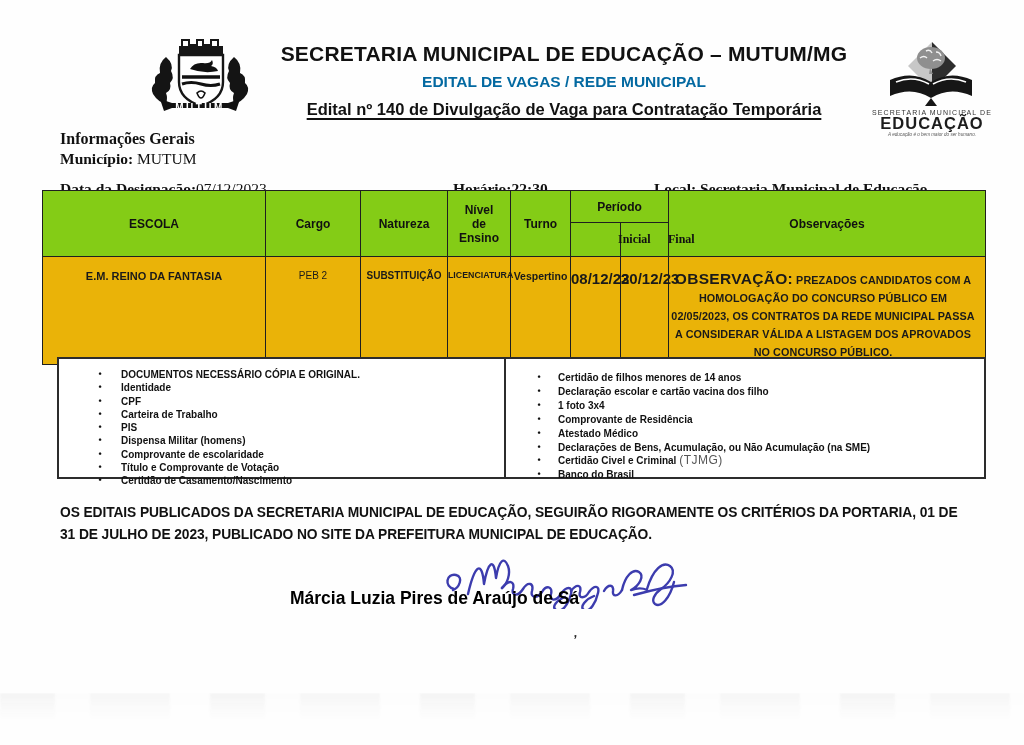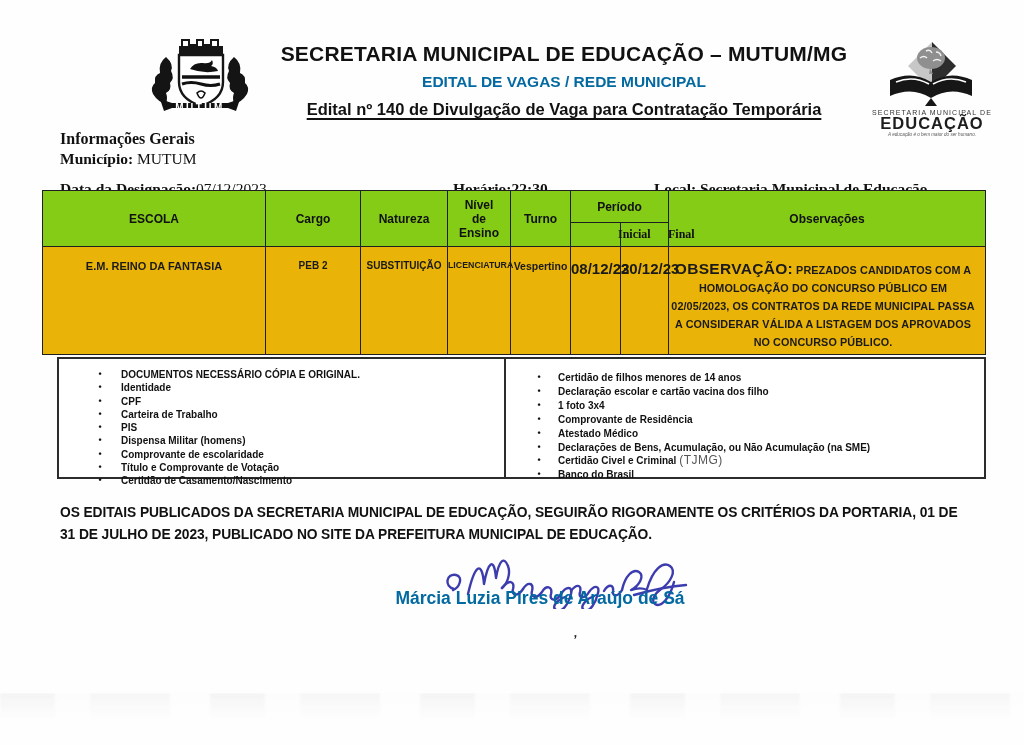--- a/index.html
+++ b/index.html
@@ -31,25 +31,25 @@
   .info-l3 .seg-local { position:absolute; left:594px; font-weight:700; }
 
   
   table.vagas { left:42px; top:190px; width:943px; position:absolute;
     border-collapse:collapse; table-layout:fixed; }
   table.vagas th, table.vagas td { border:1.8px solid #1f1f1f; }
   table.vagas th { background:#84cc16; font-weight:700; font-size:12px; color:#111;
     white-space:pre-line;margin-top:16px; }
   th.serif { font-family:"Liberation Serif", serif; font-weight:700; font-size:12.5px; }
   tr.hrow1 th { height:32px; }
-  tr.hrow2 th { height:24px;padding-left:47px; }
+  tr.hrow2 th { height:34px;padding-left:47px; }
   table.vagas td { background:#eab308; vertical-align:top; text-align:center; padding-top:13px; }
   tr.body td { height:86px; }
   .c-escola { font-size:11px; font-weight:700; }
-  .c-cargo  { font-size:10px; font-weight:700; }
+  .c-cargo  { font-size:10px; font-weight:400; }
   .c-nat    { font-size:10px; font-weight:700; }
   .c-nivel  { font-size:8.8px; font-weight:600; }
   .c-turno  { font-size:10.5px; font-weight:700; }
   .c-date   { font-size:15px; font-weight:700; }
   td.obs { text-align:left; padding:6px 10px 4px 2px; }
   .obs-label { font-size:15.5px; font-weight:800; letter-spacing:.3px; }
   .obs-text { font-size:10.8px; font-weight:700; line-height:1.28; text-align:justify;
     display:inline; letter-spacing:.1px; }
 
   
@@ -64,22 +64,22 @@
   .blt { width:42px; text-align:center; font-size:9px; flex:0 0 auto; }
   .docs-right .blt { width:38px; }
   .tjmg { font-weight:400; font-size:12px; color:#555; letter-spacing:.5px; }
 
   
   .closing { left:60px; top:502px; width:912px; font-size:13.8px; font-weight:700;
     line-height:1.62; color:#111; letter-spacing:-0.1px; }
 
   
   .sig-scribble { left:438px; top:549px; width:326px; height:60px; }
-  .sig-name { left:290px; top:588px; width:500px; text-align:center;
-    font-size:17.5px; font-weight:700; color:#0369a1; }
+  .sig-name { left:290px; top:588px; width:500px; text-align:left;
+    font-size:17.5px; font-weight:700; color:#000000; }
   .sig-mark { left:573px; top:632px; font-size:13px; font-weight:700; color:#222;
     transform:rotate(8deg); }
 
   
   .scan-noise { left:0; top:693px; width:1024px; height:28px; opacity:.55; filter:blur(1.2px);
     background:
       repeating-linear-gradient(90deg,
         rgba(60,60,60,.10) 0 55px, rgba(60,60,60,.02) 55px 90px,
         rgba(60,60,60,.08) 90px 170px, rgba(60,60,60,.01) 170px 210px);
     -webkit-mask-image:linear-gradient(180deg, rgba(0,0,0,.9), rgba(0,0,0,0));

